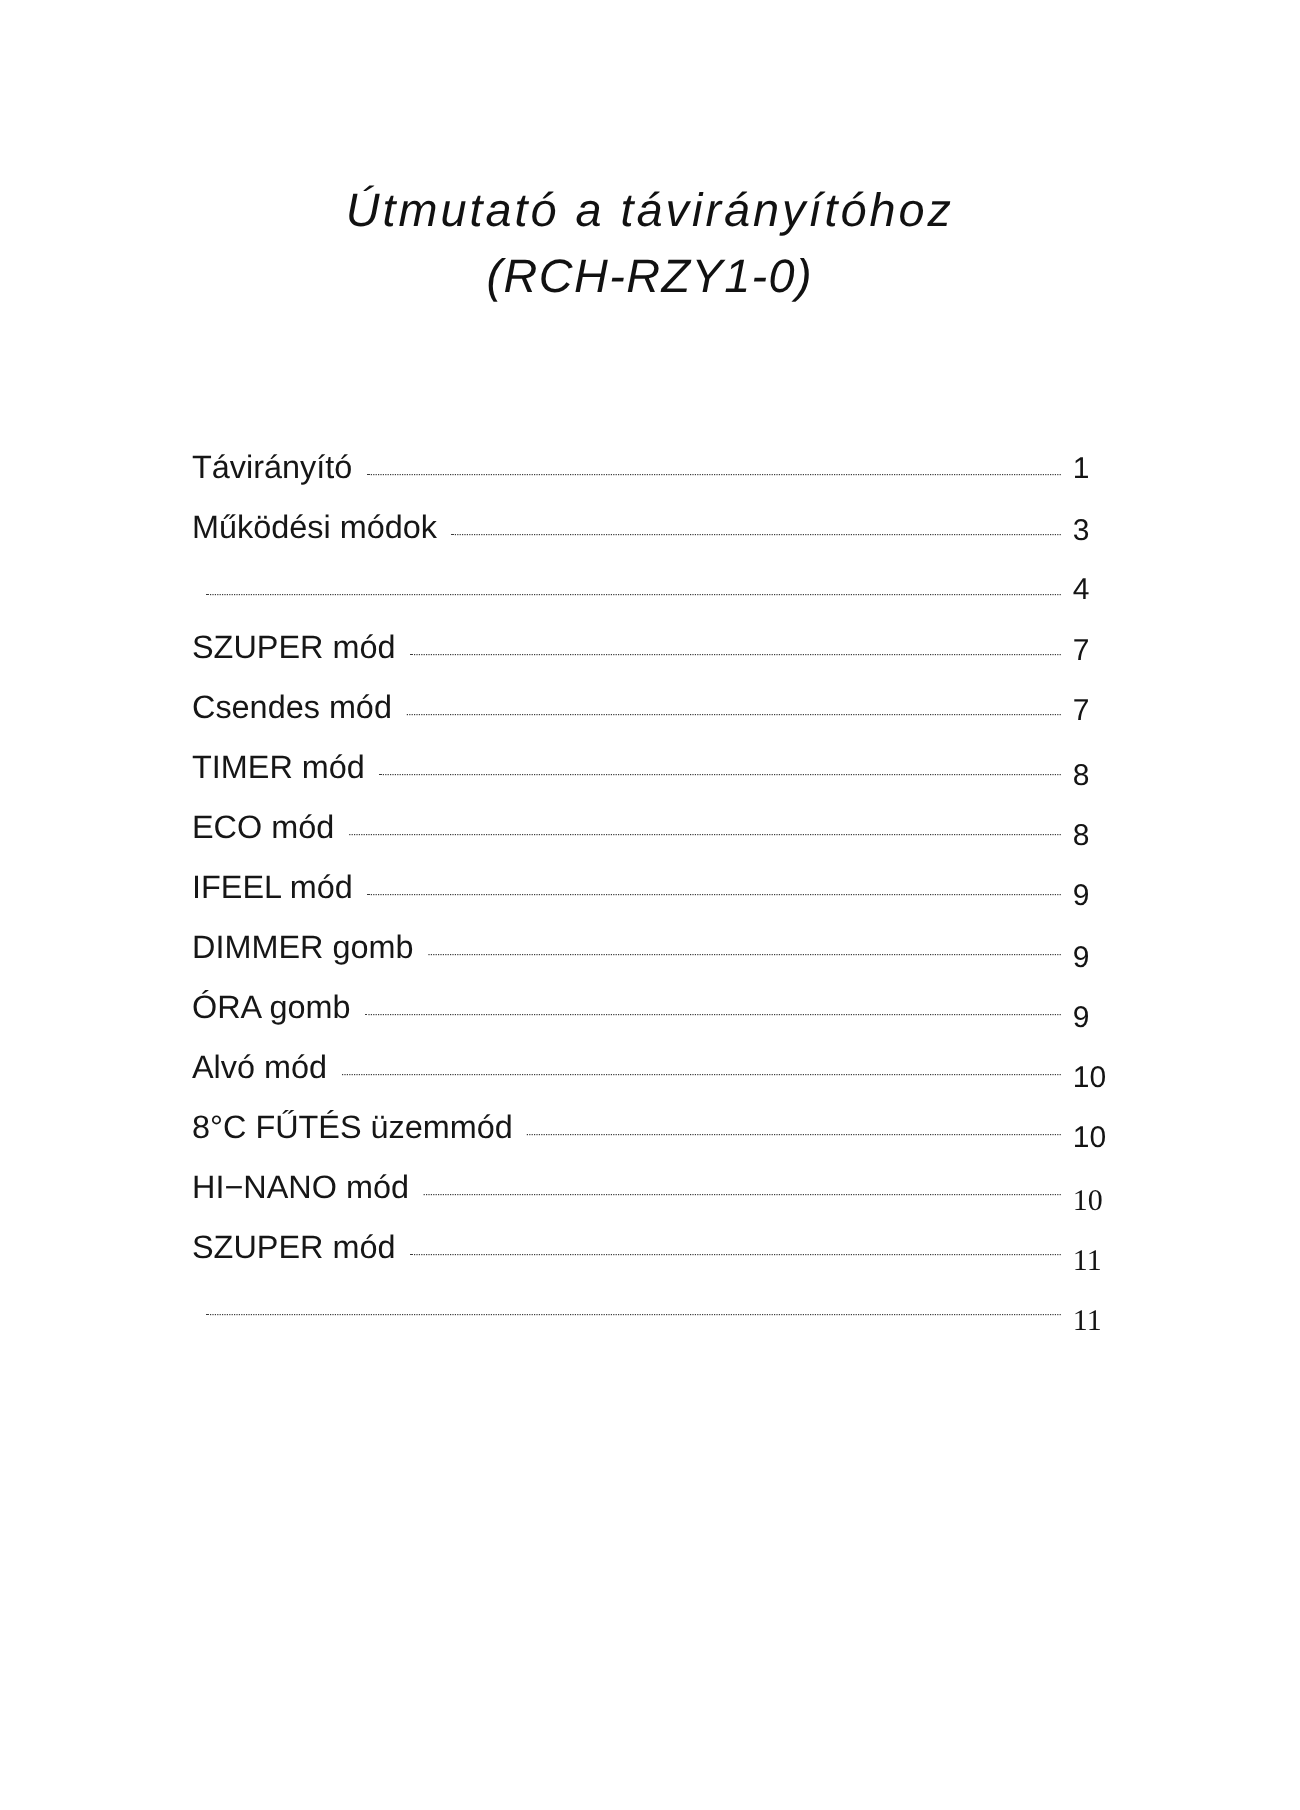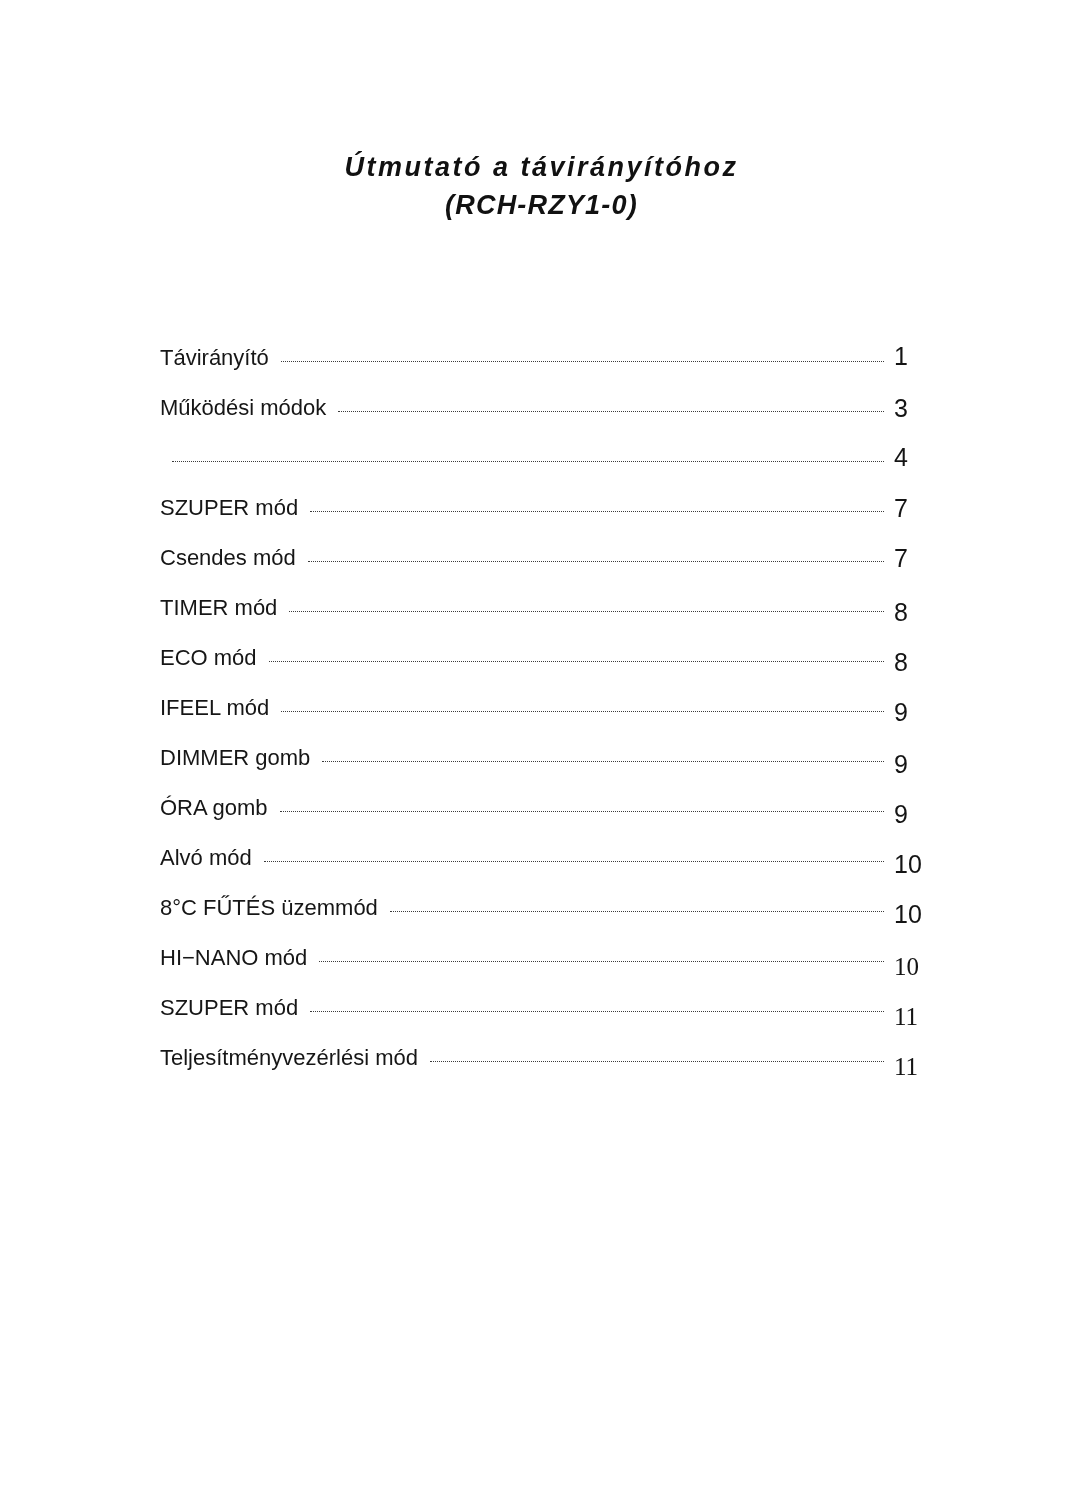--- a/index.html
+++ b/index.html
@@ -20,41 +20,41 @@
     height: 1508px;
     position: relative;
     box-sizing: border-box;
   }
   .title-block {
     margin-top: 148px;
     text-align: center;
   }
   .title-line {
     font-style: italic;
-    font-weight: bold;
-    font-size: 27px;
+    font-weight: normal;
+    font-size: 39px;
     letter-spacing: 1.2px;
     line-height: 1.42;
     color: #111111;
   }
   .title-line-1 {
     letter-spacing: 2.5px;
   }
   .toc {
     margin-top: 96px;
     padding-left: 160px;
     padding-right: 155px;
   }
   .toc-row {
     display: flex;
     align-items: flex-end;
     height: 50px;
   }
   .toc-label {
-    font-size: 22px;
+    font-size: 27px;
     white-space: nowrap;
     color: #161616;
     line-height: 1;
     padding-bottom: 2px;
   }
   .toc-dots {
     flex: 1 1 auto;
     border-bottom: 1.5px dotted #3b3b3b;
     margin: 0 10px 9px 12px;
     height: 1px;
@@ -173,19 +173,18 @@
       <span class="toc-page">10</span>
     </div>
 
     <div class="toc-row">
       <span class="toc-label">SZUPER mód</span>
       <span class="toc-dots"></span>
       <span class="toc-page">11</span>
     </div>
 
     <div class="toc-row">
-      <span class="toc-label">Teljesítményvezérlési mód</span>
       <span class="toc-dots"></span>
       <span class="toc-page">11</span>
     </div>
 
   </div>
 </div>
 
 </body></html>

